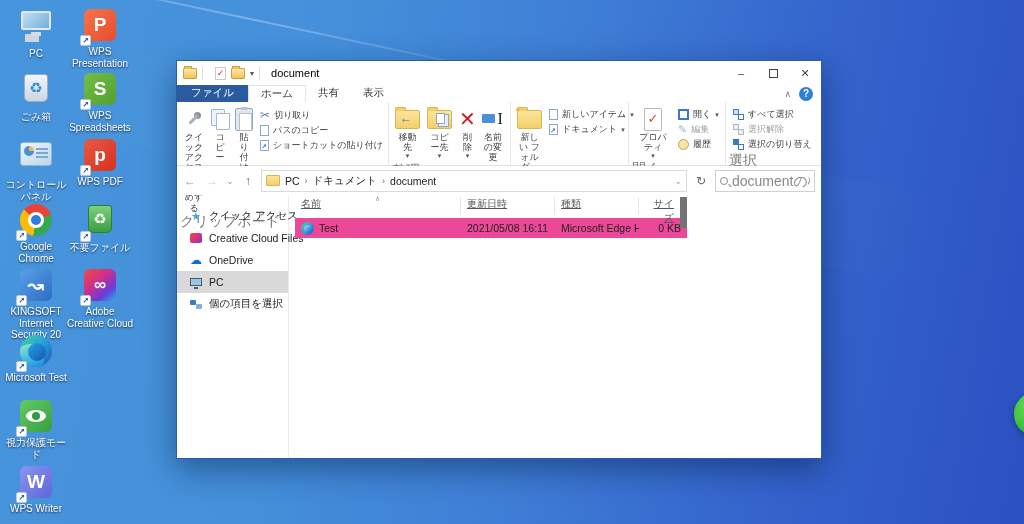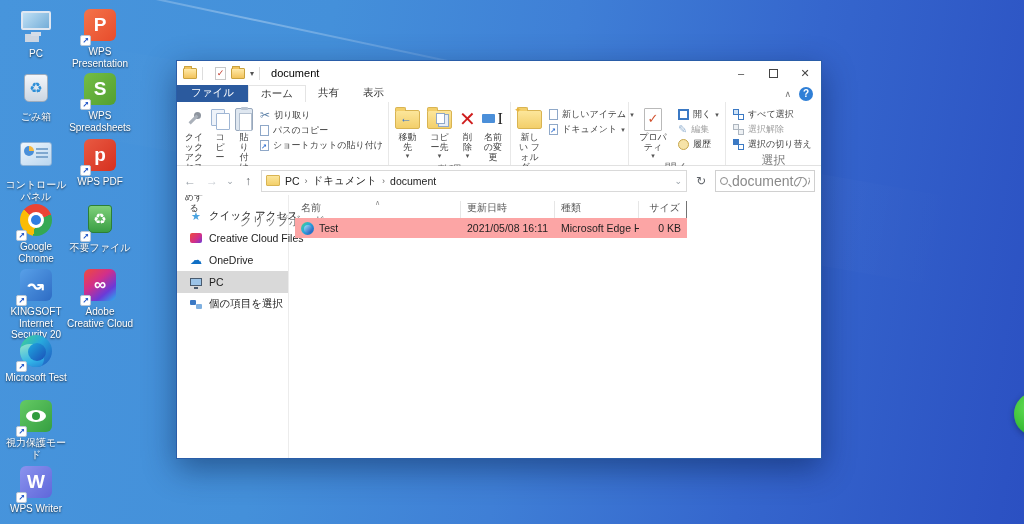--- a/index.html
+++ b/index.html
@@ -101,21 +101,21 @@
   .tab.active { background:#fff; border:1px solid #e4e4e4; border-bottom:none; }
   .tabrow-right { margin-left:auto; display:flex; align-items:center; gap:8px; padding-right:8px; }
   .chev-up { color:#777; font-size:9px; }
   .helpb { width:14px; height:14px; border-radius:50%; background:#2f7fd6; color:#fff; font-size:10px;
     font-weight:bold; display:flex; align-items:center; justify-content:center; }
 
   
   .ribbon { height:64px; background:#fff; border-bottom:1px solid #e1e1e1; display:flex; }
   .rgroup { display:flex; flex-direction:column; border-right:1px solid #e8e8e8; padding:2px 3px 0; }
   .rbody { flex:1; display:flex; align-items:flex-start; }
-  .rlabel { height:13px; font-size:12px; color:#7a7a7a; text-align:center; }
+  .rlabel { height:13px; font-size:14px; color:#7a7a7a; }
   .bigbtn { display:flex; flex-direction:column; align-items:center; text-align:center;
     font-size:9px; color:#404040; line-height:1.12; padding:2px 3px 0; }
   .bigbtn .ic { height:26px; display:flex; align-items:center; justify-content:center; }
   .dd { font-size:7px; color:#555; }
   .smallcol { display:flex; flex-direction:column; gap:2px; padding:4px 2px 0 4px; }
   .smallbtn { display:flex; align-items:center; gap:4px; font-size:9px; color:#404040; white-space:nowrap; }
   .smallbtn.dis { color:#a0a0a0; }
 
   .fold { width:25px; height:19px; background:linear-gradient(#fce69b,#f3cf6a); border:1px solid #d9b452;
     border-radius:2px; position:relative; }
@@ -195,27 +195,27 @@
     background:linear-gradient(135deg,#ef4b3c,#d12f8b 60%,#6a3ad8); }
   .si-cloud { color:#0f6fc5; font-size:12px; }
   .si-pc { width:12px; height:8px; background:#9cc4e8; border:1px solid #4a5b6e; margin:0 auto; position:relative; }
   .si-pc::after { content:""; position:absolute; left:3px; top:8px; width:4px; height:2px; background:#4a5b6e; }
   .si-net { width:12px; height:9px; margin:0 auto; position:relative; }
   .si-net::before, .si-net::after { content:""; position:absolute; width:6px; height:5px;
     background:#3b79c4; border-radius:1px; }
   .si-net::before { left:0; top:0; } .si-net::after { right:0; bottom:0; background:#7fb0e0; }
 
   .filearea { flex:1; position:relative; padding:2px 0 0 6px; }
-  .lheader { display:flex; height:21px; align-items:flex-end; font-size:10px; color:#555; }
+  .lheader { display:flex; height:21px; align-items:flex-start; font-size:10px; color:#555;text-decoration:underline; }
   .hcell { border-right:1px solid #e6e6e6; padding:0 6px 3px; position:relative; }
   .h-name { width:166px; } .h-date { width:94px; } .h-type { width:84px; }
-  .h-size { width:48px; text-align:right; border-right:1px solid #737373; }
+  .h-size { width:48px; text-align:right; border-right:7px solid #737373; }
   .sortmark { position:absolute; left:50%; top:-2px; transform:translateX(-50%); font-size:7px; color:#888; }
   .lrow { display:flex; height:20px; align-items:center; font-size:10.5px; width:392px;
-    background:#fca5a5; }
+    background:#ec4899; }
   .ccell { padding:0 6px; overflow:hidden; white-space:nowrap; }
   .c-name { width:166px; display:flex; align-items:center; gap:5px; }
   .c-date { width:94px; } .c-type { width:84px; } .c-size { width:48px; text-align:right; }
   .edgesm { width:13px; height:13px; border-radius:50%; flex:0 0 auto;
     background:linear-gradient(130deg,#45d689 0%,#27a8dd 45%,#2057c0 100%); position:relative; overflow:hidden; }
   .edgesm::after { content:""; position:absolute; left:3px; top:3px; width:8px; height:8px;
     border-radius:50%; background:linear-gradient(135deg,#9fe8ff,#1b4fb8); }
 
   
   .status { height:21px; border-top:1px solid #ececec; display:flex; align-items:center;

